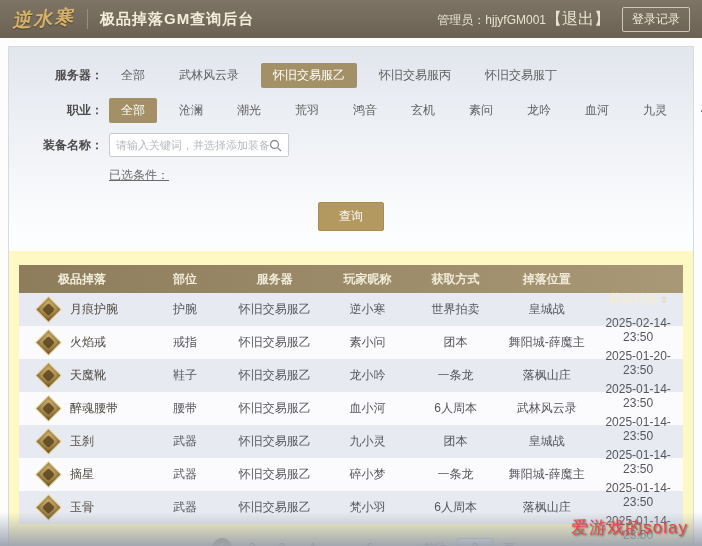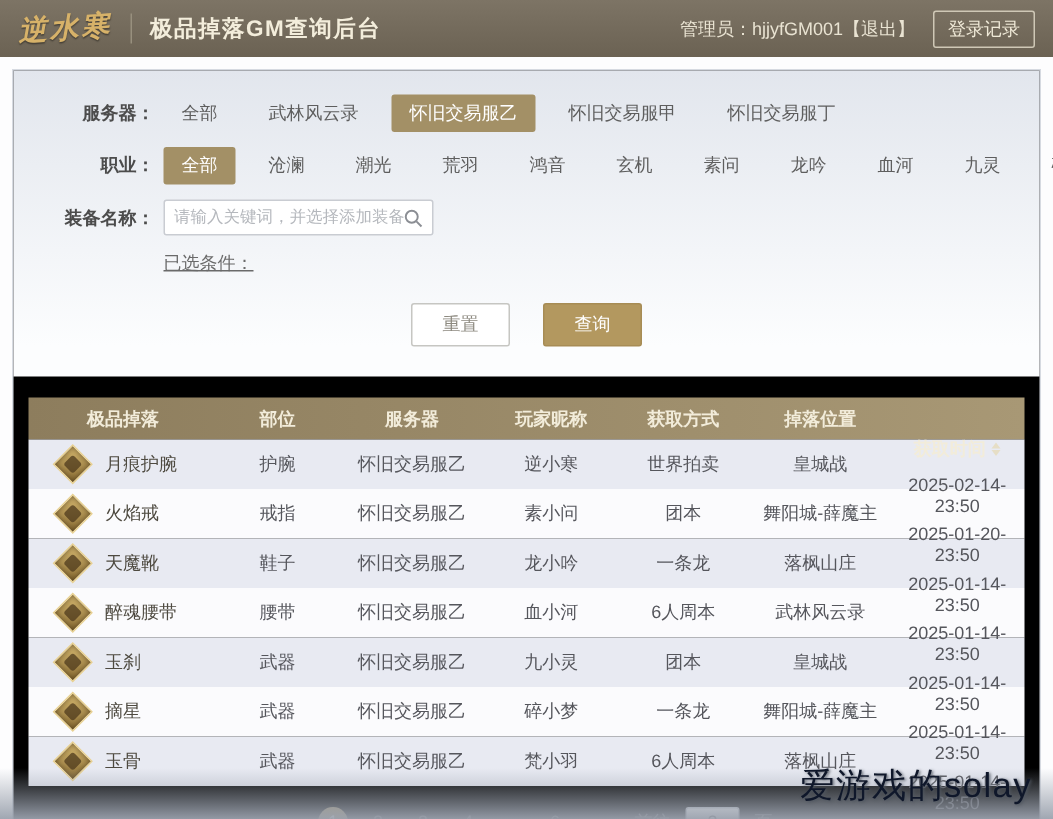--- a/index.html
+++ b/index.html
@@ -10,27 +10,27 @@
   
   .topbar { height:38px; background:linear-gradient(#7d7465,#6b6253);
     display:flex; align-items:center; padding:0 12px; }
   .logo { font-family:"DejaVu Serif",serif; font-style:italic; font-weight:bold;
     font-size:19px; color:#d7b269; letter-spacing:2px;
     transform:rotate(-4deg); text-shadow:0 1px 1px rgba(0,0,0,.4); }
   .logo-divider { width:1px; height:20px; background:#98907e; margin:0 12px; }
   .app-title { color:#f3eddb; font-size:15px; font-weight:bold; letter-spacing:1px; }
   .topbar-right { margin-left:auto; display:flex; align-items:center; gap:12px; }
   .admin-text { color:#e9e3d2; font-size:12px; }
-  .logout-link { color:#e9e3d2; font-size:12px; cursor:pointer; }
+  .logout-link { color:#e9e3d2; font-size:16px; cursor:pointer; }
   .login-record-btn { border:1px solid #cfc8b6; color:#f0ead8; font-size:12px;
     padding:3px 9px; background:transparent; border-radius:2px; cursor:pointer; }
 
   
   .panel { position:absolute; left:8px; right:8px; top:46px; bottom:0;
-    background:#000000; border:1px solid #d6dae1; border-bottom:none; }
+    background:#fef9c3; border:1px solid #d6dae1; border-bottom:none; }
 
   
   .filter-section { background:linear-gradient(#e2e6ed,#fcfdfe 90%);
     padding:16px 20px 6px 20px; }
   .filter-row { display:flex; align-items:center; margin-bottom:10px; }
   .filter-label { width:74px; font-size:12px; color:#4c4c4c; font-weight:bold;
     text-align:right; margin-right:6px; flex:none; }
   .chips { display:flex; align-items:flex-start; }
   .chip { font-size:12px; color:#5e5e5e; padding:4px 12px; margin-right:10px;
     border-radius:2px; cursor:pointer; white-space:nowrap; }
@@ -84,22 +84,22 @@
   .page-ellipsis { padding:0 4px; color:#8a8a8a; }
   .goto-label { margin-left:14px; color:#606060; }
   .goto-input { width:36px; height:20px; border:1px solid #c6c9cf; border-radius:2px;
     text-align:center; font-size:12px; color:#555; margin:0 6px; outline:none;
     font-family:inherit; background:#fff; }
 
   
   .bottom-fade { position:absolute; left:0; right:0; bottom:0; height:34px;
     background:linear-gradient(rgba(170,176,187,0),rgba(155,162,174,.95));
     pointer-events:none; }
-  .watermark { position:absolute; right:14px; bottom:7px; color:#0f172a;
-    font-size:23px; letter-spacing:1px;
+  .watermark { position:absolute; right:14px; bottom:7px; color:#ef4444;
+    font-size:17px; letter-spacing:1px;
     text-shadow:1px 1px 2px rgba(80,86,97,.9); }
 </style>
 </head>
 <body>
 
 <div class="topbar">
   <span class="logo">逆水寒</span>
   <span class="logo-divider"></span>
   <span class="app-title">极品掉落GM查询后台</span>
   <div class="topbar-right">
@@ -110,21 +110,21 @@
 
 <div class="panel">
 
   <div class="filter-section">
     <div class="filter-row">
       <span class="filter-label">服务器：</span>
       <div class="chips" id="server-chips">
           <span class="chip">全部</span>
           <span class="chip">武林风云录</span>
           <span class="chip selected">怀旧交易服乙</span>
-          <span class="chip">怀旧交易服甲</span>
+          <span class="chip">怀旧交易服丙</span>
           <span class="chip">怀旧交易服丁</span>
         </div>
     </div>
     <div class="filter-row">
       <span class="filter-label">职业：</span>
       <div class="chips" id="profession-chips">
           <span class="chip selected">全部</span>
           <span class="chip">沧澜</span>
           <span class="chip">潮光</span>
           <span class="chip">荒羽</span>
@@ -147,21 +147,20 @@
             <line x1="8.6" y1="8.6" x2="12" y2="12" stroke="#8b8e94" stroke-width="1.3"></line>
           </svg>
         </span>
       </div>
     </div>
     <div class="filter-row">
       <span class="filter-label"></span>
       <span class="sub-label">已选条件：</span>
     </div>
     <div class="btn-row">
-      <button class="btn btn-reset">重置</button>
       <button class="btn btn-query">查询</button>
     </div>
   </div>
 
   <div class="table-wrap">
     <div class="thead" id="table-head">
         <div class="cell c1">极品掉落</div>
         <div class="cell c2">部位</div>
         <div class="cell c3">服务器</div>
         <div class="cell c4">玩家昵称</div>

